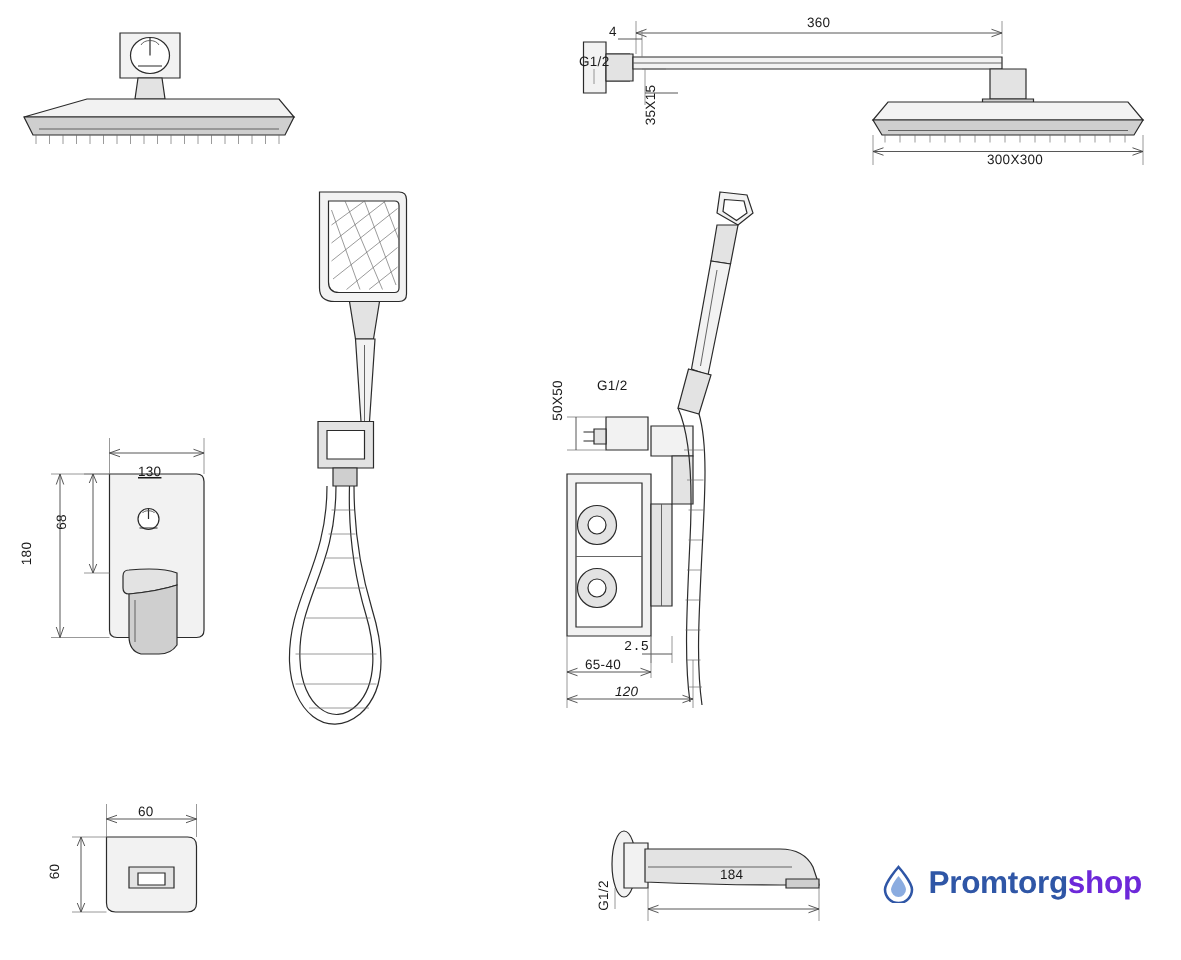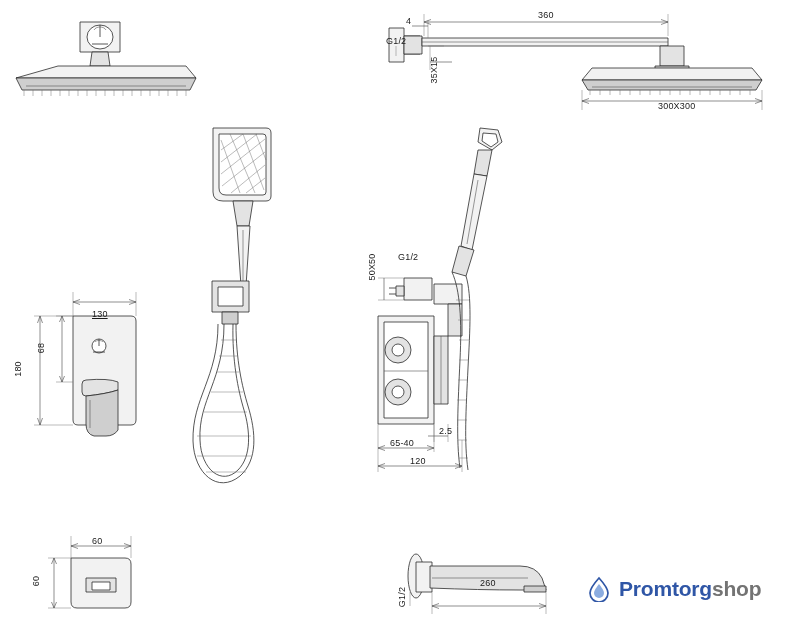--- a/index.html
+++ b/index.html
@@ -55,21 +55,21 @@
     width: 26px;
     height: 26px;
     position: relative;
   }
   #logo .word {
     font-size: 21px;
     font-weight: bold;
     color: #2f56a6;
     letter-spacing: -0.2px;
   }
-  #logo .word .shop { color: #737373; font-weight: bold; }
+  #logo .word .shop { color: #6d28d9; font-weight: bold; }
 </style>
 </head>
 <body>
 
 <div id="sheet">
 
   <svg class="layer" viewBox="0 0 787 640">
 
     <g>
 
@@ -257,29 +257,29 @@
   <div class="dim-label" style="left:386px; top:36px;">G1/2</div>
   <div class="dim-label rot90" style="left:420px; top:65px;">35X15</div>
   <div class="dim-label" style="left:642px; top:101px;margin-left:16px;">300X300</div>
 
   <div class="dim-label" style="left:92px; top:309px;text-decoration:underline;">130</div>
   <div class="dim-label rot90" style="left:10px; top:364px;">180</div>
   <div class="dim-label rot90" style="left:36px; top:343px;">68</div>
 
   <div class="dim-label rot90" style="left:358px; top:262px;">50X50</div>
   <div class="dim-label" style="left:398px; top:252px;">G1/2</div>
-  <div class="dim-label" style="left:439px; top:426px;">2.5</div>
+  <div class="dim-label" style="left:416px; top:426px;font-family:Liberation Mono, monospace;">2.5</div>
   <div class="dim-label" style="left:390px; top:438px;">65-40</div>
-  <div class="dim-label" style="left:410px; top:456px;">120</div>
+  <div class="dim-label" style="left:410px; top:456px;font-style:italic;">120</div>
 
   <div class="dim-label" style="left:92px; top:536px;">60</div>
   <div class="dim-label rot90" style="left:31px; top:576px;">60</div>
 
   <div class="dim-label rot90" style="left:392px; top:592px;">G1/2</div>
-  <div class="dim-label" style="left:480px; top:578px;">260</div>
+  <div class="dim-label" style="left:480px; top:578px;">184</div>
 
   <div id="logo">
     <div class="mark">
       <svg width="26" height="26" viewBox="0 0 26 26">
         <path d="M13,2 C13,2 4,12 4,17 A9,9 0 0 0 22,17 C22,12 13,2 13,2 Z" fill="none" stroke="#2f56a6" stroke-width="1.7"></path>
         <path d="M13,8 C13,8 8,14 8,17 A5,5 0 0 0 18,17 C18,14 13,8 13,8 Z" fill="#4d7fd0" opacity="0.65"></path>
       </svg>
     </div>
     <div class="word"><span>Promtorg</span><span class="shop">shop</span></div>
   </div>

